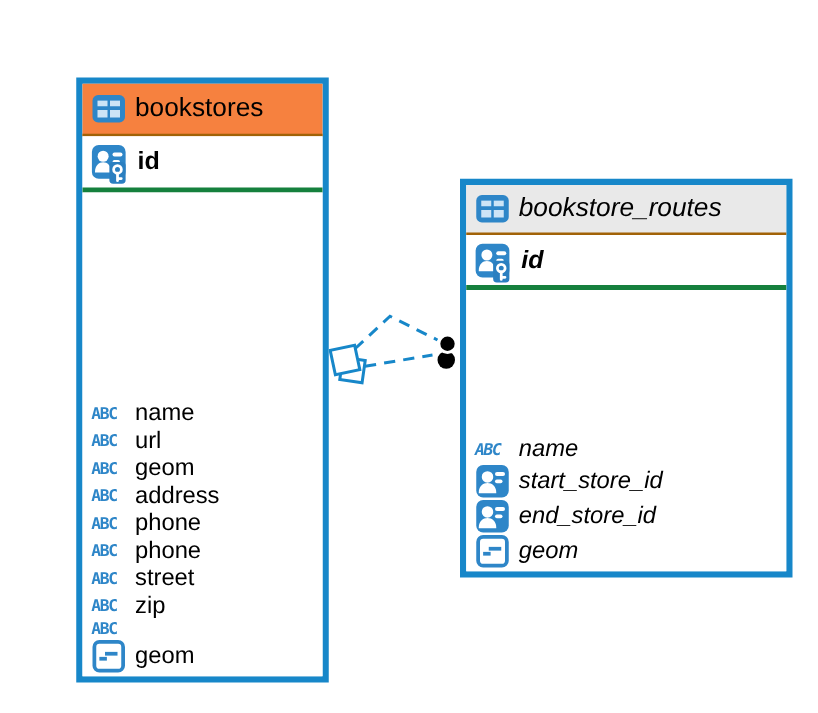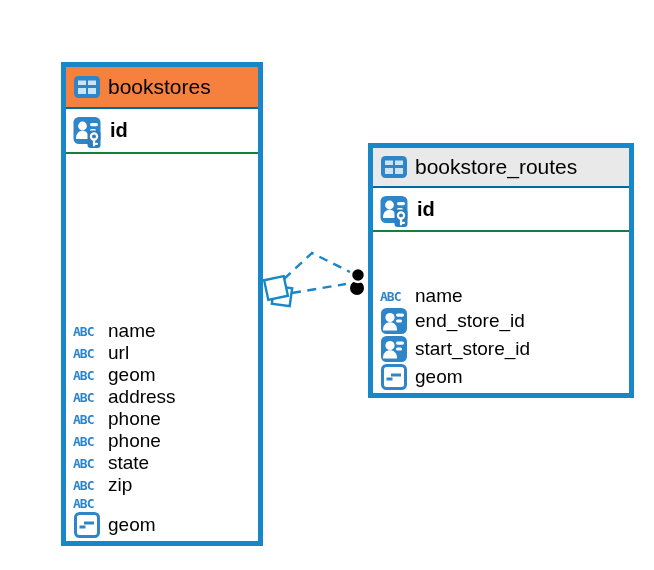--- a/index.html
+++ b/index.html
@@ -13,37 +13,37 @@
   }
   
   .entity {
     position:absolute;
     border:5px solid #1787C9;
     background:#ffffff;
     display:flex;
     flex-direction:column;
   }
   #entity-bookstores { left:61px; top:62px;  width:202px; height:484px; }
-  #entity-bookstore-routes { left:368px; top:143px; width:266px; height:255px; }
+  #entity-bookstore-routes { left:368px; top:143px; width:266px; height:319px;font-style:italic; }
 
   .entity-header {
     display:flex; align-items:center;
     gap:7px; padding:0 7px;
     height:42px; flex:0 0 42px;
-    border-bottom:2px solid #0369a1;
+    border-bottom:2px solid #a16207;
     font-size:21px; color:#000;
   }
   #entity-bookstores .entity-header { background:#F6813F; }
   #entity-bookstore-routes .entity-header { background:#E9E9E9; height:40px; flex-basis:40px; }
 
   .pk-row {
     display:flex; align-items:center;
     gap:7px; padding:0 7px;
     height:45px; flex:0 0 45px;
-    border-bottom:2px solid #15803d;
+    border-bottom:4px solid #15803d;
     font-size:20px; font-weight:bold; color:#000;
     background:#fff;
   }
   #entity-bookstore-routes .pk-row { height:44px; flex-basis:44px; }
 
   .columns {
     flex:1 1 auto;
     display:flex; flex-direction:column;
     justify-content:flex-end;
     padding:2px 7px;
@@ -157,21 +157,21 @@
       <div class="col-row">
         <span class="abc">ABC</span>
         <span class="lbl">phone</span>
       </div>
       <div class="col-row">
         <span class="abc">ABC</span>
         <span class="lbl">phone</span>
       </div>
       <div class="col-row">
         <span class="abc">ABC</span>
-        <span class="lbl">state</span>
+        <span class="lbl">street</span>
       </div>
       <div class="col-row">
         <span class="abc">ABC</span>
         <span class="lbl">zip</span>
       </div>
       <div class="col-row">
         <span class="abc">ABC</span>
       </div>
       <div class="col-row">
         <svg class="icon" width="28" height="28">
@@ -197,30 +197,30 @@
     </div>
     <div class="columns">
       <div class="col-row">
         <span class="abc">ABC</span>
         <span class="lbl">name</span>
       </div>
       <div class="col-row">
         <svg class="icon" width="28" height="28">
             <use href="#sym-person"></use>
           </svg>
+        <span class="lbl">start_store_id</span>
+      </div>
+      <div class="col-row">
+        <svg class="icon" width="28" height="28">
+            <use href="#sym-person"></use>
+          </svg>
         <span class="lbl">end_store_id</span>
       </div>
       <div class="col-row">
         <svg class="icon" width="28" height="28">
-            <use href="#sym-person"></use>
-          </svg>
-        <span class="lbl">start_store_id</span>
-      </div>
-      <div class="col-row">
-        <svg class="icon" width="28" height="28">
             <use href="#sym-geom"></use>
           </svg>
         <span class="lbl">geom</span>
       </div>
     </div>
   </div>
 
 </div>
 
 </body></html>

